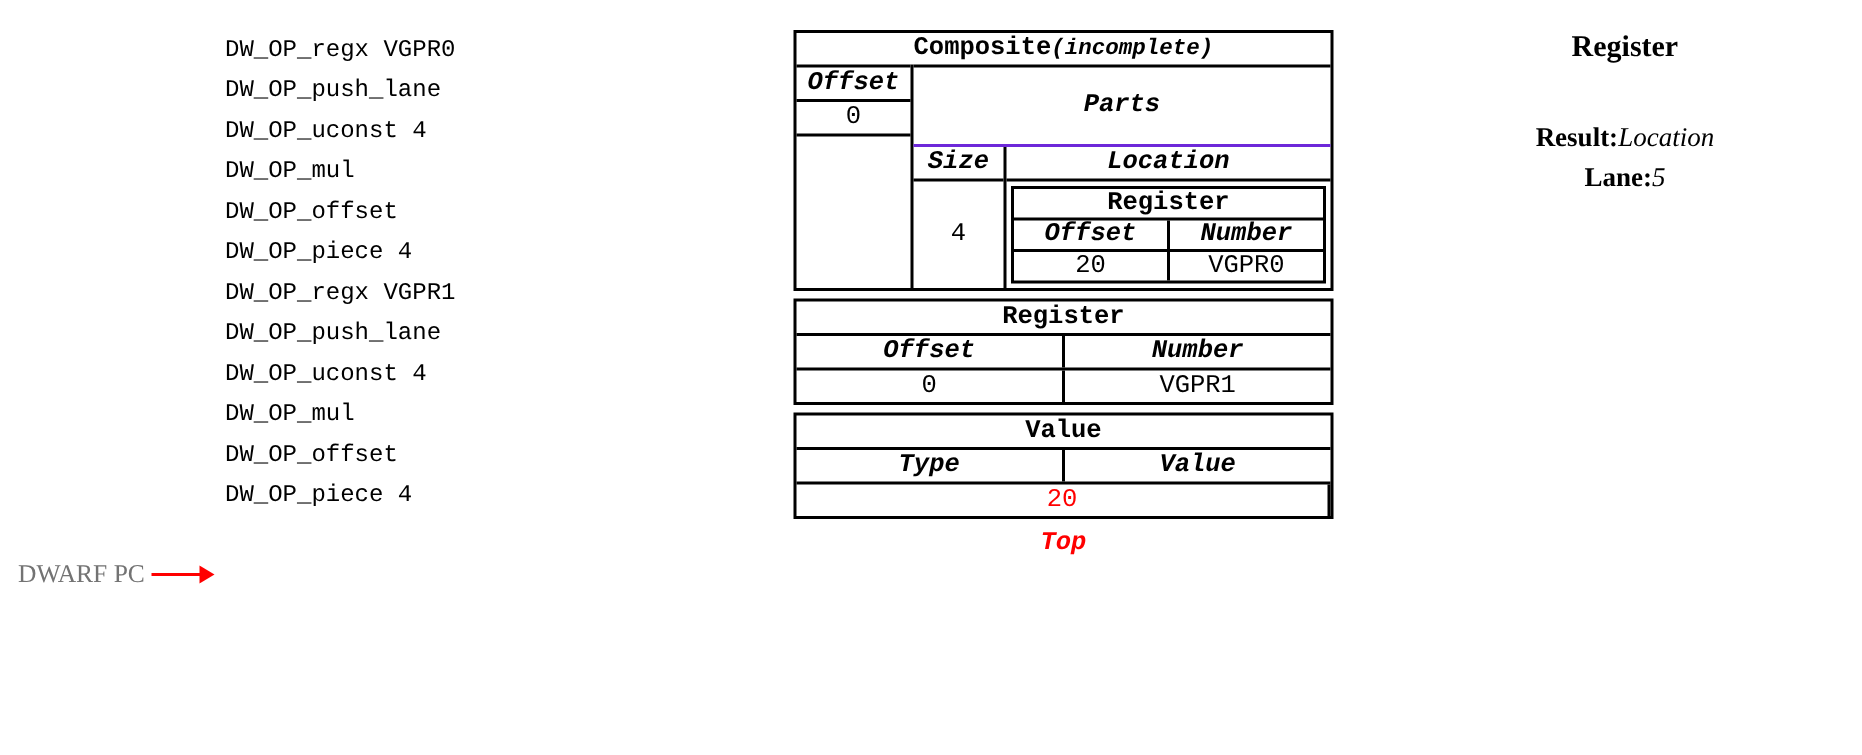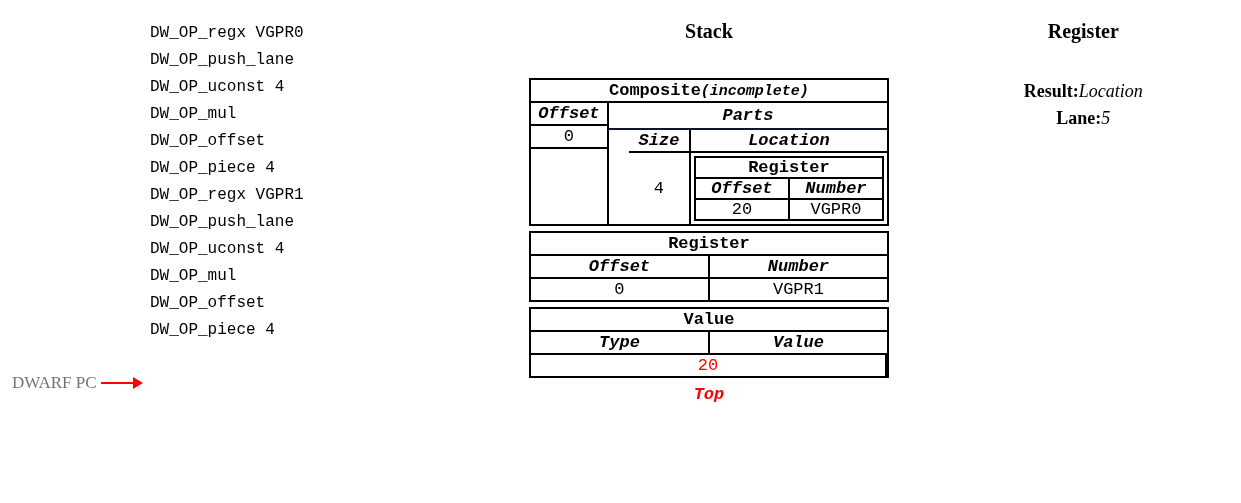--- a/index.html
+++ b/index.html
@@ -110,27 +110,26 @@
       padding: 1px 0;
       border-bottom: 2px solid #000;
     }
     .parts-col {
       flex: 1;
     }
     .parts-hdr {
       font-style: italic;
       font-weight: bold;
       text-align: center;
-      border-bottom: 2px solid #0f172a;
+      border-bottom: 2px solid #6d28d9;
       border-top: 2px solid #000;
-      padding: 3px 0;
+      padding: 16px 0;
     }
     .parts-body {
       display: flex;
-      padding-left: 20px;
     }
     .size-col {
       border-right: 2px solid #000;
       width: 62px;
       text-align: center;
       display: flex;
       flex-direction: column;
     }
     .size-col .hdr {
       font-style: italic;
@@ -239,21 +238,20 @@
       <div>DW_OP_regx VGPR1</div>
       <div>DW_OP_push_lane</div>
       <div>DW_OP_uconst 4</div>
       <div>DW_OP_mul</div>
       <div>DW_OP_offset</div>
       <div>DW_OP_piece 4</div>
     </div>
   </div>
 
   <div class="col-stack">
-    <div class="heading">Stack</div>
     <div class="stack-wrapper">
 
       <div class="stack-box">
         <div class="box-title">
           <span>Composite</span><span class="suffix">(incomplete)</span>
         </div>
         <div class="composite-body">
           <div class="offset-col">
             <div class="hdr">Offset</div>
             <div class="val">0</div>

